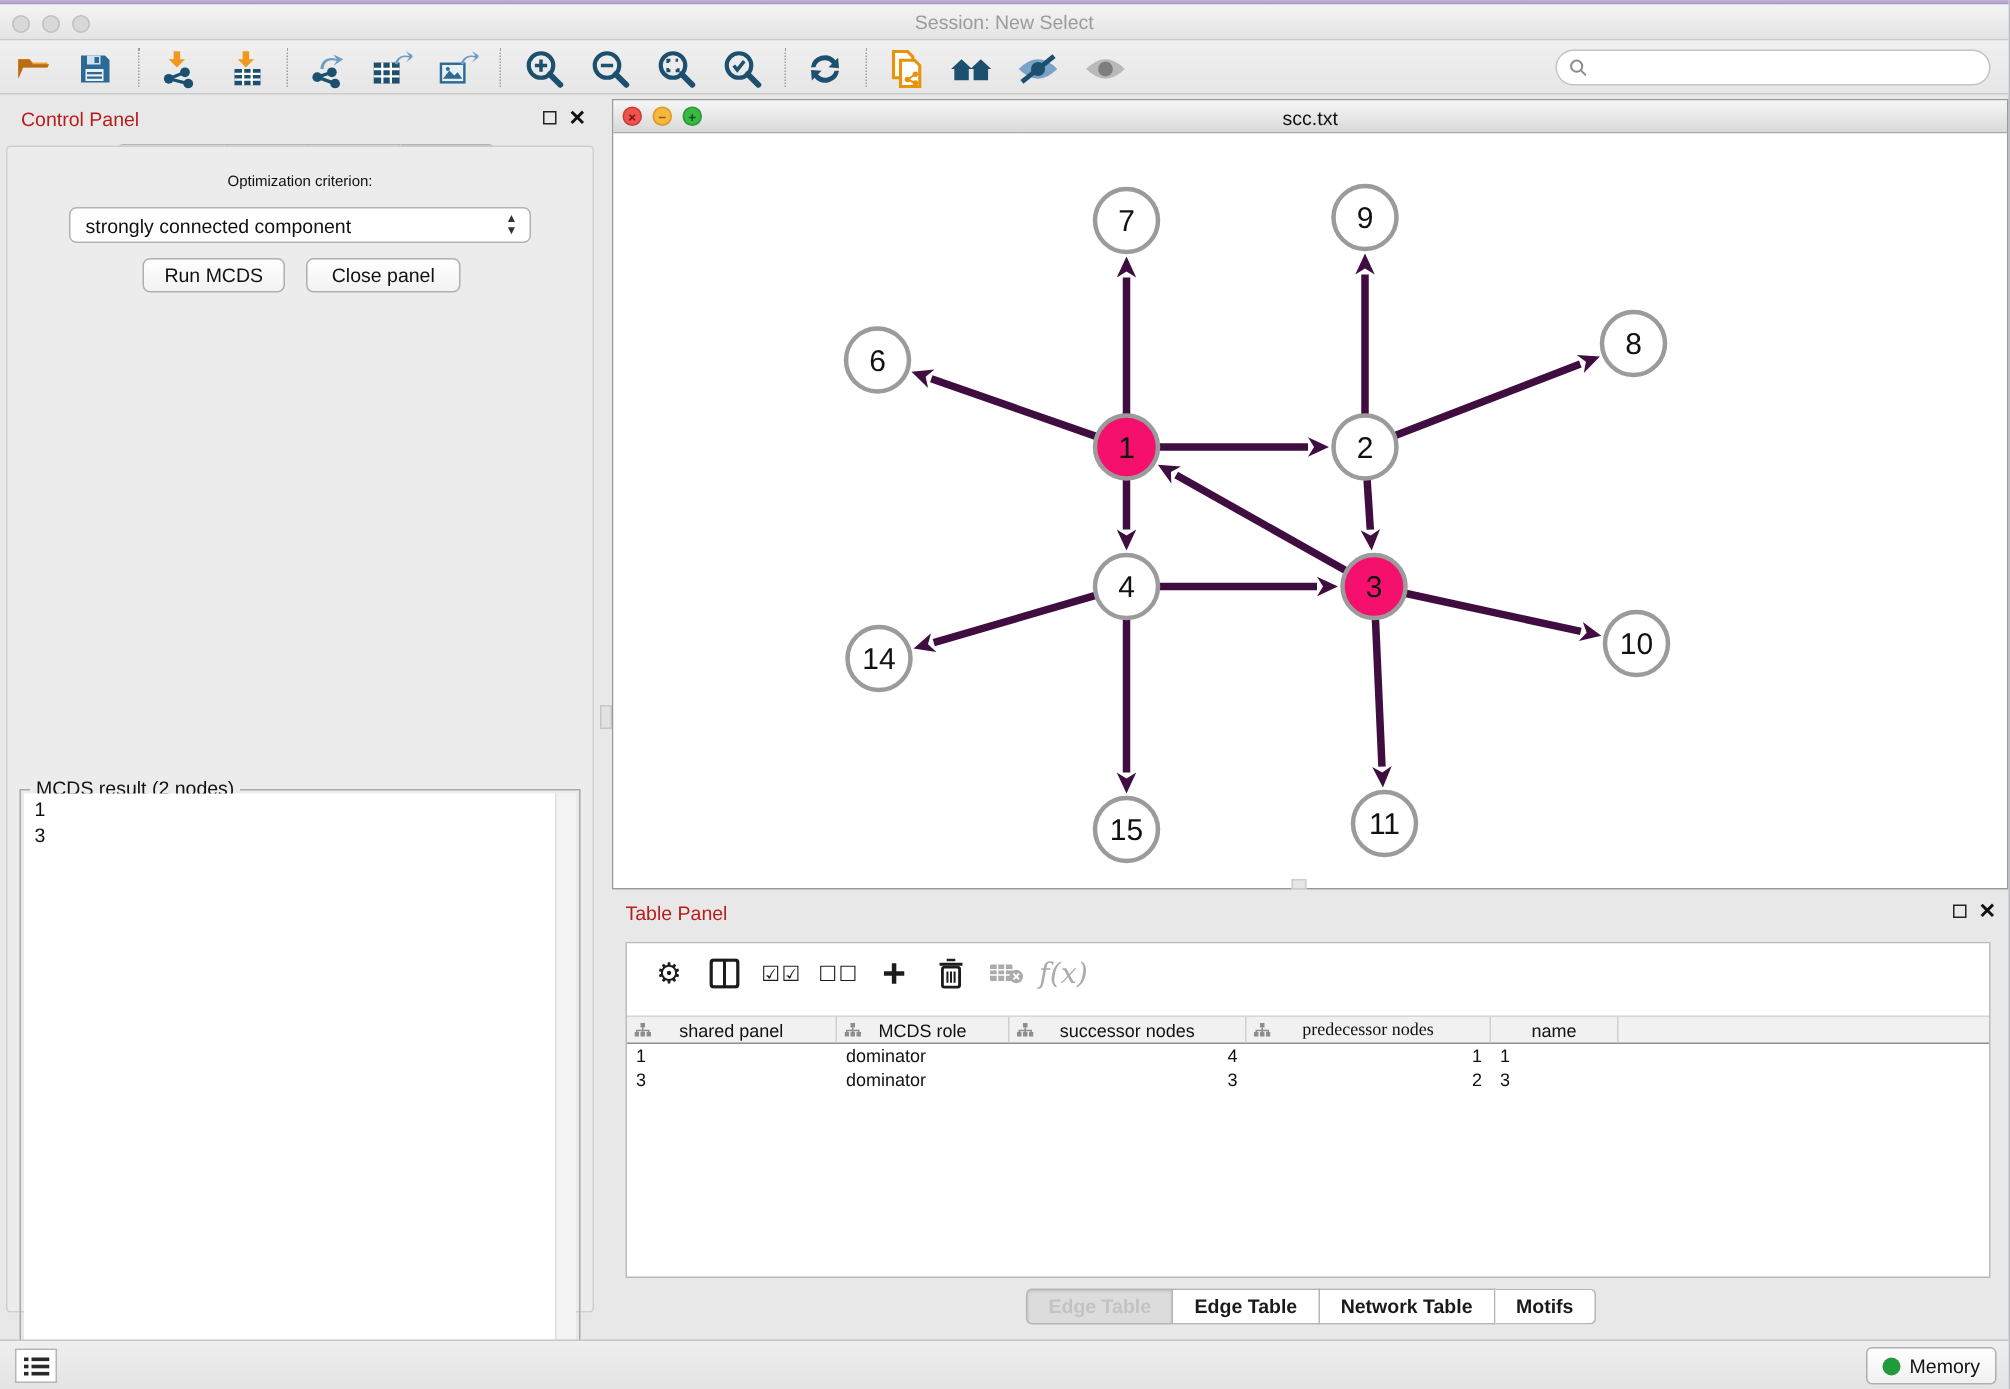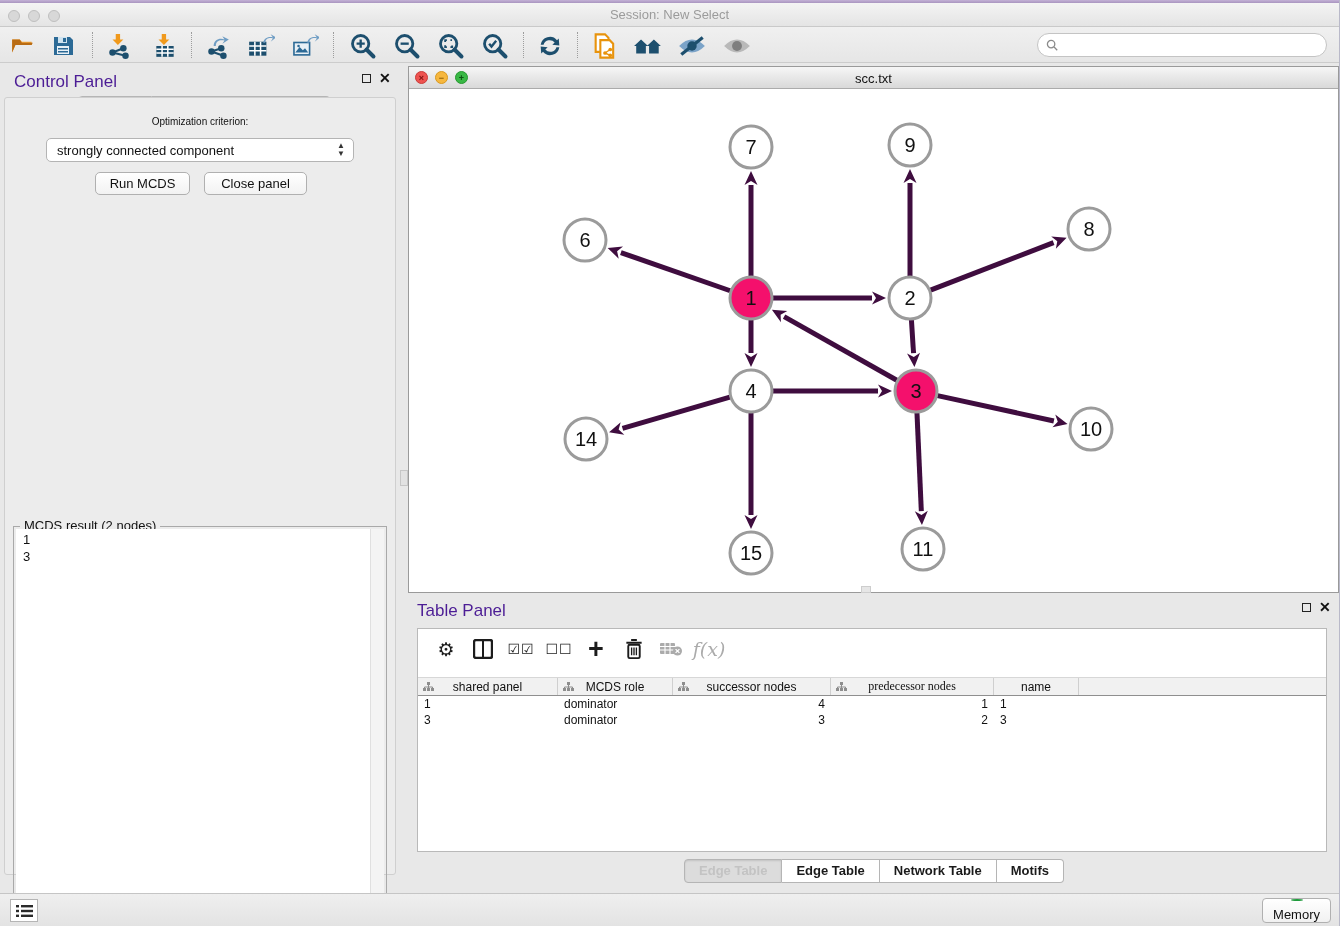--- a/index.html
+++ b/index.html
@@ -28,21 +28,21 @@
     border-left:1px dotted #9d9d9d; }
   .searchbox { position:absolute; right:12px; top:6px; width:290px; height:24px;
     background:#fff; border:1px solid #c4c4c4; border-radius:12px;
     display:flex; align-items:center; padding-left:8px; }
   .searchbox input { border:none; outline:none; flex:1; font-size:12px;
     background:transparent; font-family:"Liberation Sans",sans-serif; }
 
   
   .cpanel { position:absolute; left:0; top:66px; width:400px; height:814px; }
   .cpanel-header { position:absolute; left:0; top:0; width:100%; height:26px; }
-  .panel-title { font-size:17px; color:#4c1d95; position:absolute; left:14px; top:6px; }
+  .panel-title { font-size:13px; color:#b91c1c; position:absolute; left:14px; top:6px; }
   .win-float { position:absolute; width:9px; height:9px; border:1.5px solid #222; top:8px; }
   .win-close { position:absolute; font-size:14px; font-weight:bold; color:#111; top:4px; }
   .seg-tabs { position:absolute; display:flex; }
   .seg-tab { font-size:13px; color:#1a1a1a; background:#fff; border:1px solid #b5b5b5;
     border-left:none; padding:3px 12px 4px; }
   .seg-tab:first-child { border-left:1px solid #b5b5b5; border-radius:4px 0 0 4px; }
   .seg-tab:last-child { border-radius:0 4px 4px 0; }
   .seg-tab.active { background:#dadada; color:#b4b4b4; box-shadow:inset 0 1px 2px rgba(0,0,0,.15); }
   .cpanel-body { position:absolute; left:4px; top:31px; width:392px; height:778px;
     background:#ececec; border:1px solid #cfcfcf; border-radius:3px; }
@@ -105,21 +105,21 @@
   .btab:last-child { border-radius:0 4px 4px 0; }
   .btab.active { background:#dcdcdc; color:#c3c3c3; box-shadow:inset 0 1px 2px rgba(0,0,0,.12); }
 
   
   .statusbar { position:absolute; left:0; bottom:0; width:100%; height:33px;
     background:linear-gradient(#efefef,#e3e3e3); border-top:1px solid #c5c5c5; }
   .list-btn { position:absolute; left:10px; top:5px; width:28px; height:23px; background:#fff;
     border:1px solid #b5b5b5; display:flex; align-items:center; justify-content:center; }
   .mem-btn { position:absolute; right:8px; top:4px; height:25px; background:linear-gradient(#fff,#f1f1f1);
     border:1px solid #b0b0b0; border-radius:4px; display:flex; align-items:center;
-    padding:0 10px; font-size:13px; color:#111; gap:6px;flex-direction:column; }
+    padding:0 10px; font-size:13px; color:#111; gap:6px; }
   .mem-dot { width:12px; height:12px; border-radius:50%; background:#1f9b3c; }
 </style>
 </head>
 <body>
 
 <div class="app">
   <div class="desktop-strip"></div>
 
   <div class="titlebar">
     <span class="tl-dot" style="left:8px"></span>

